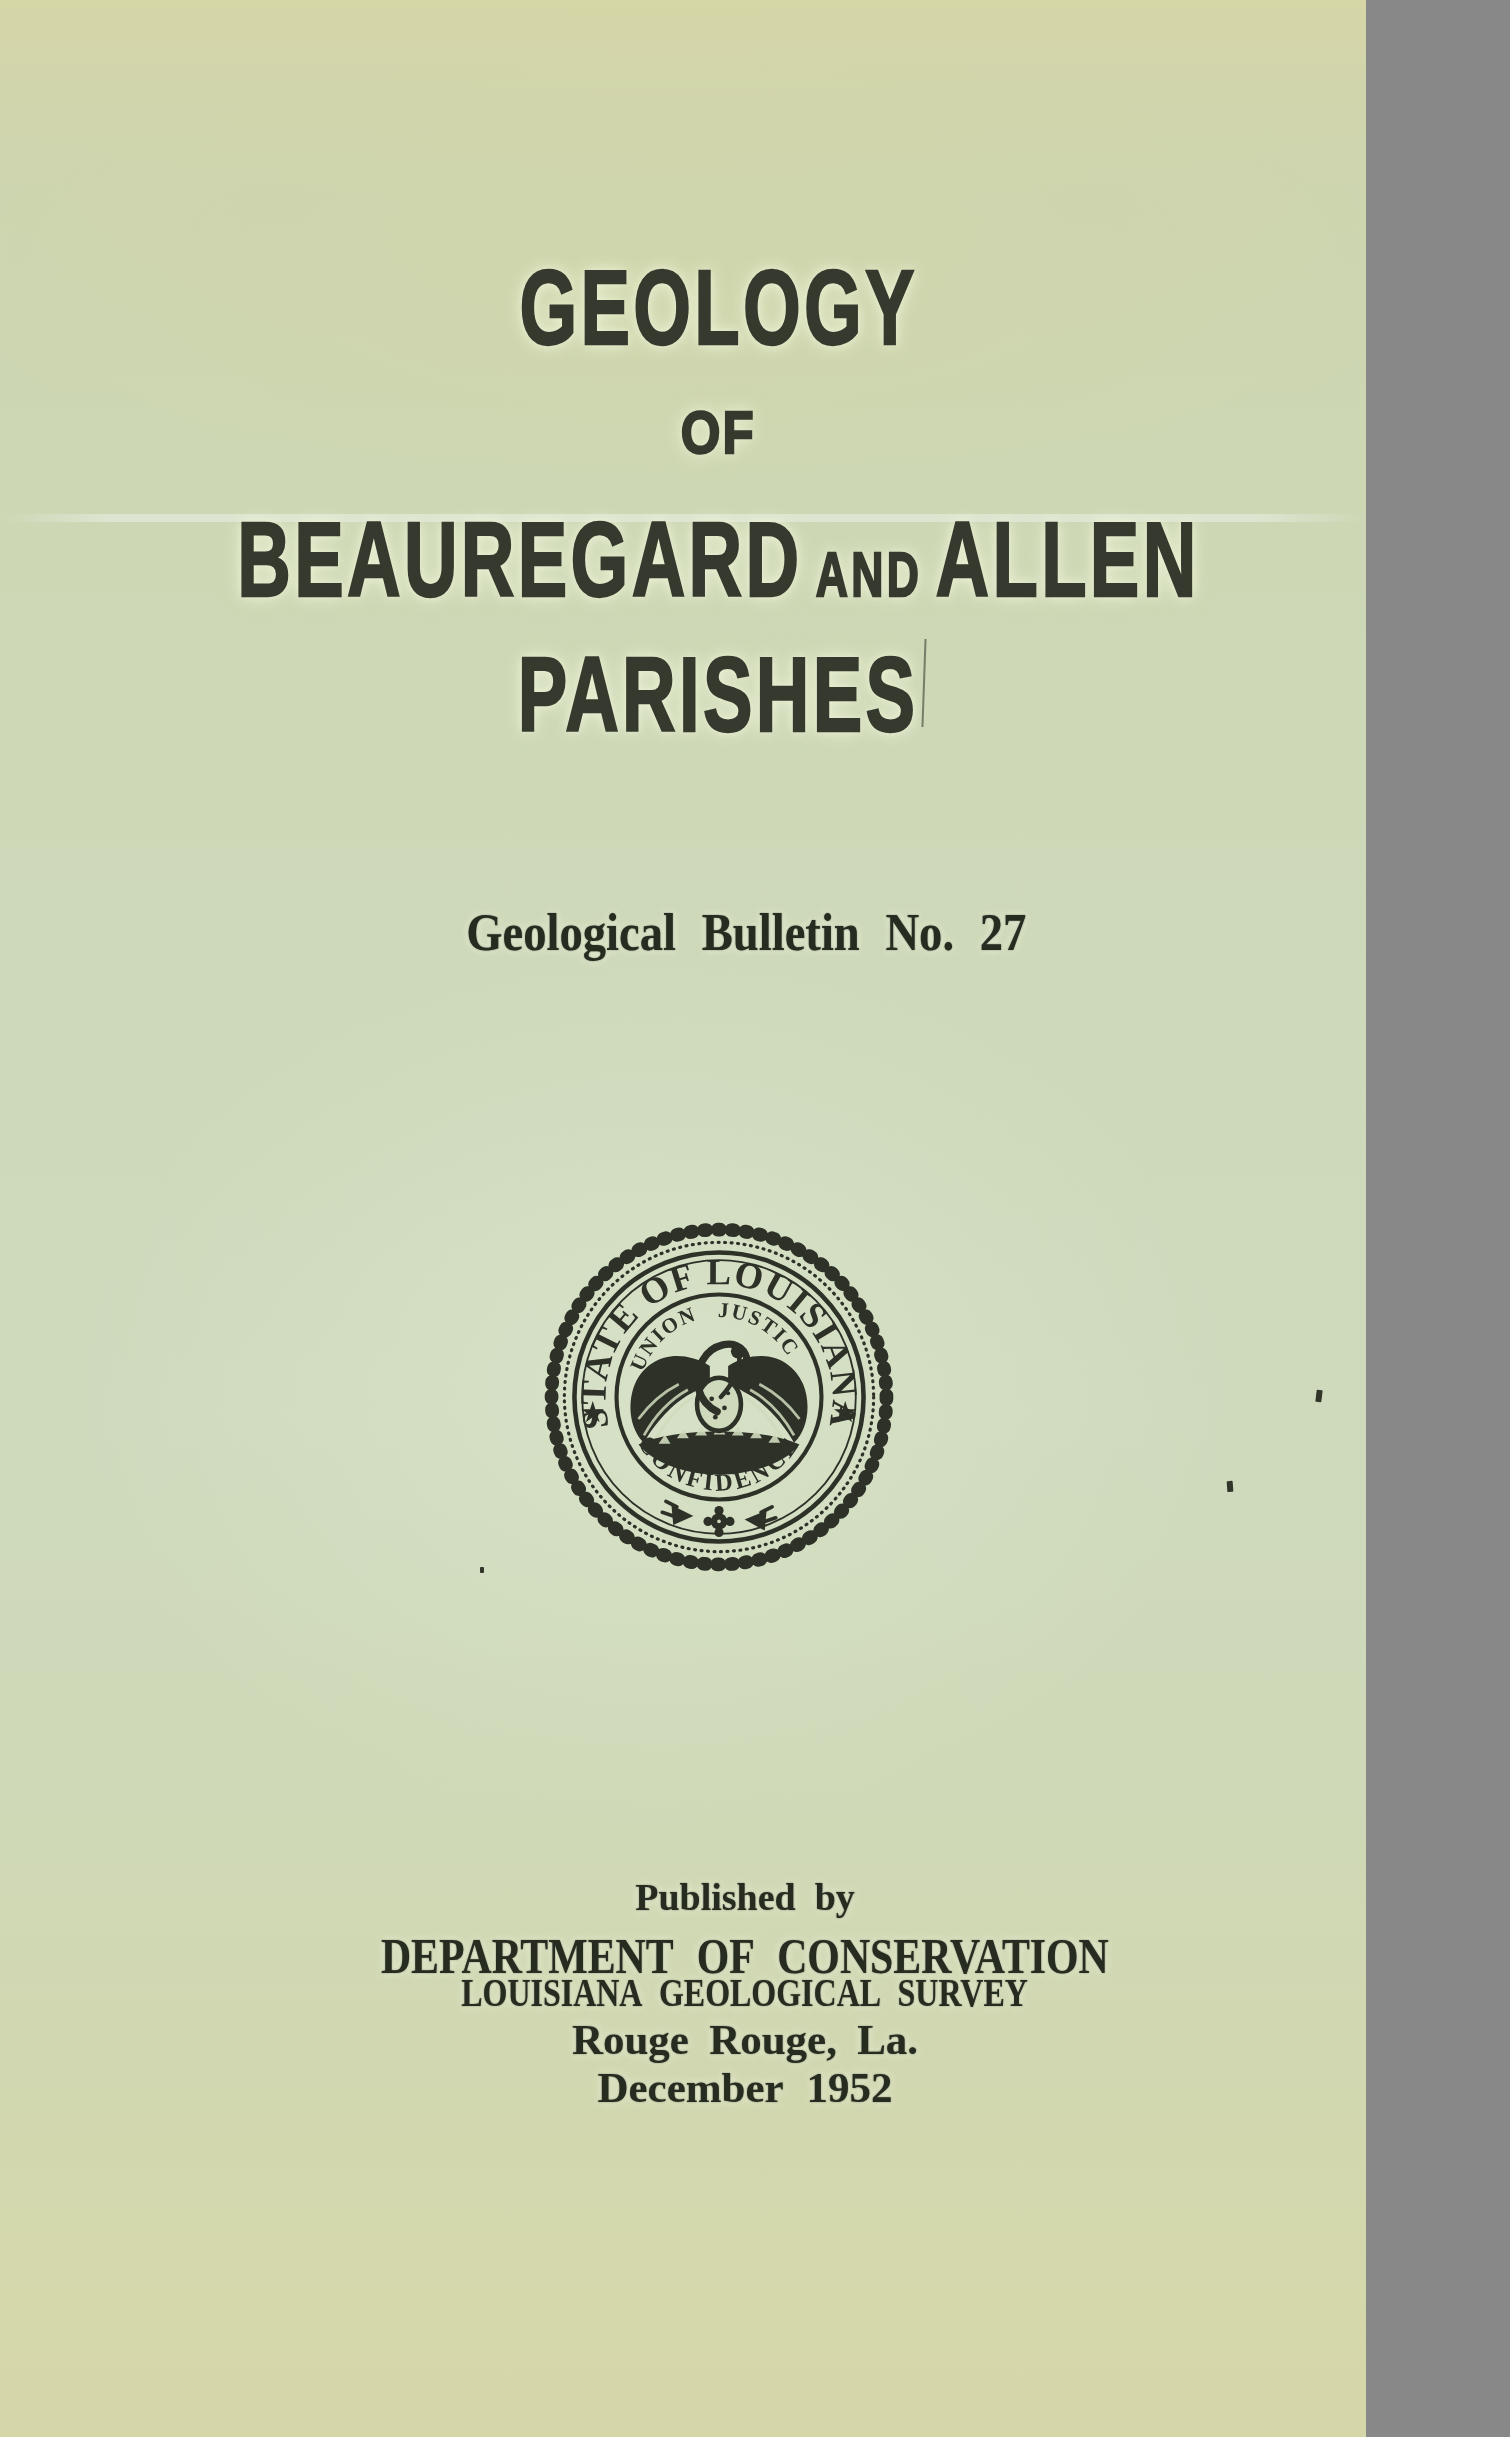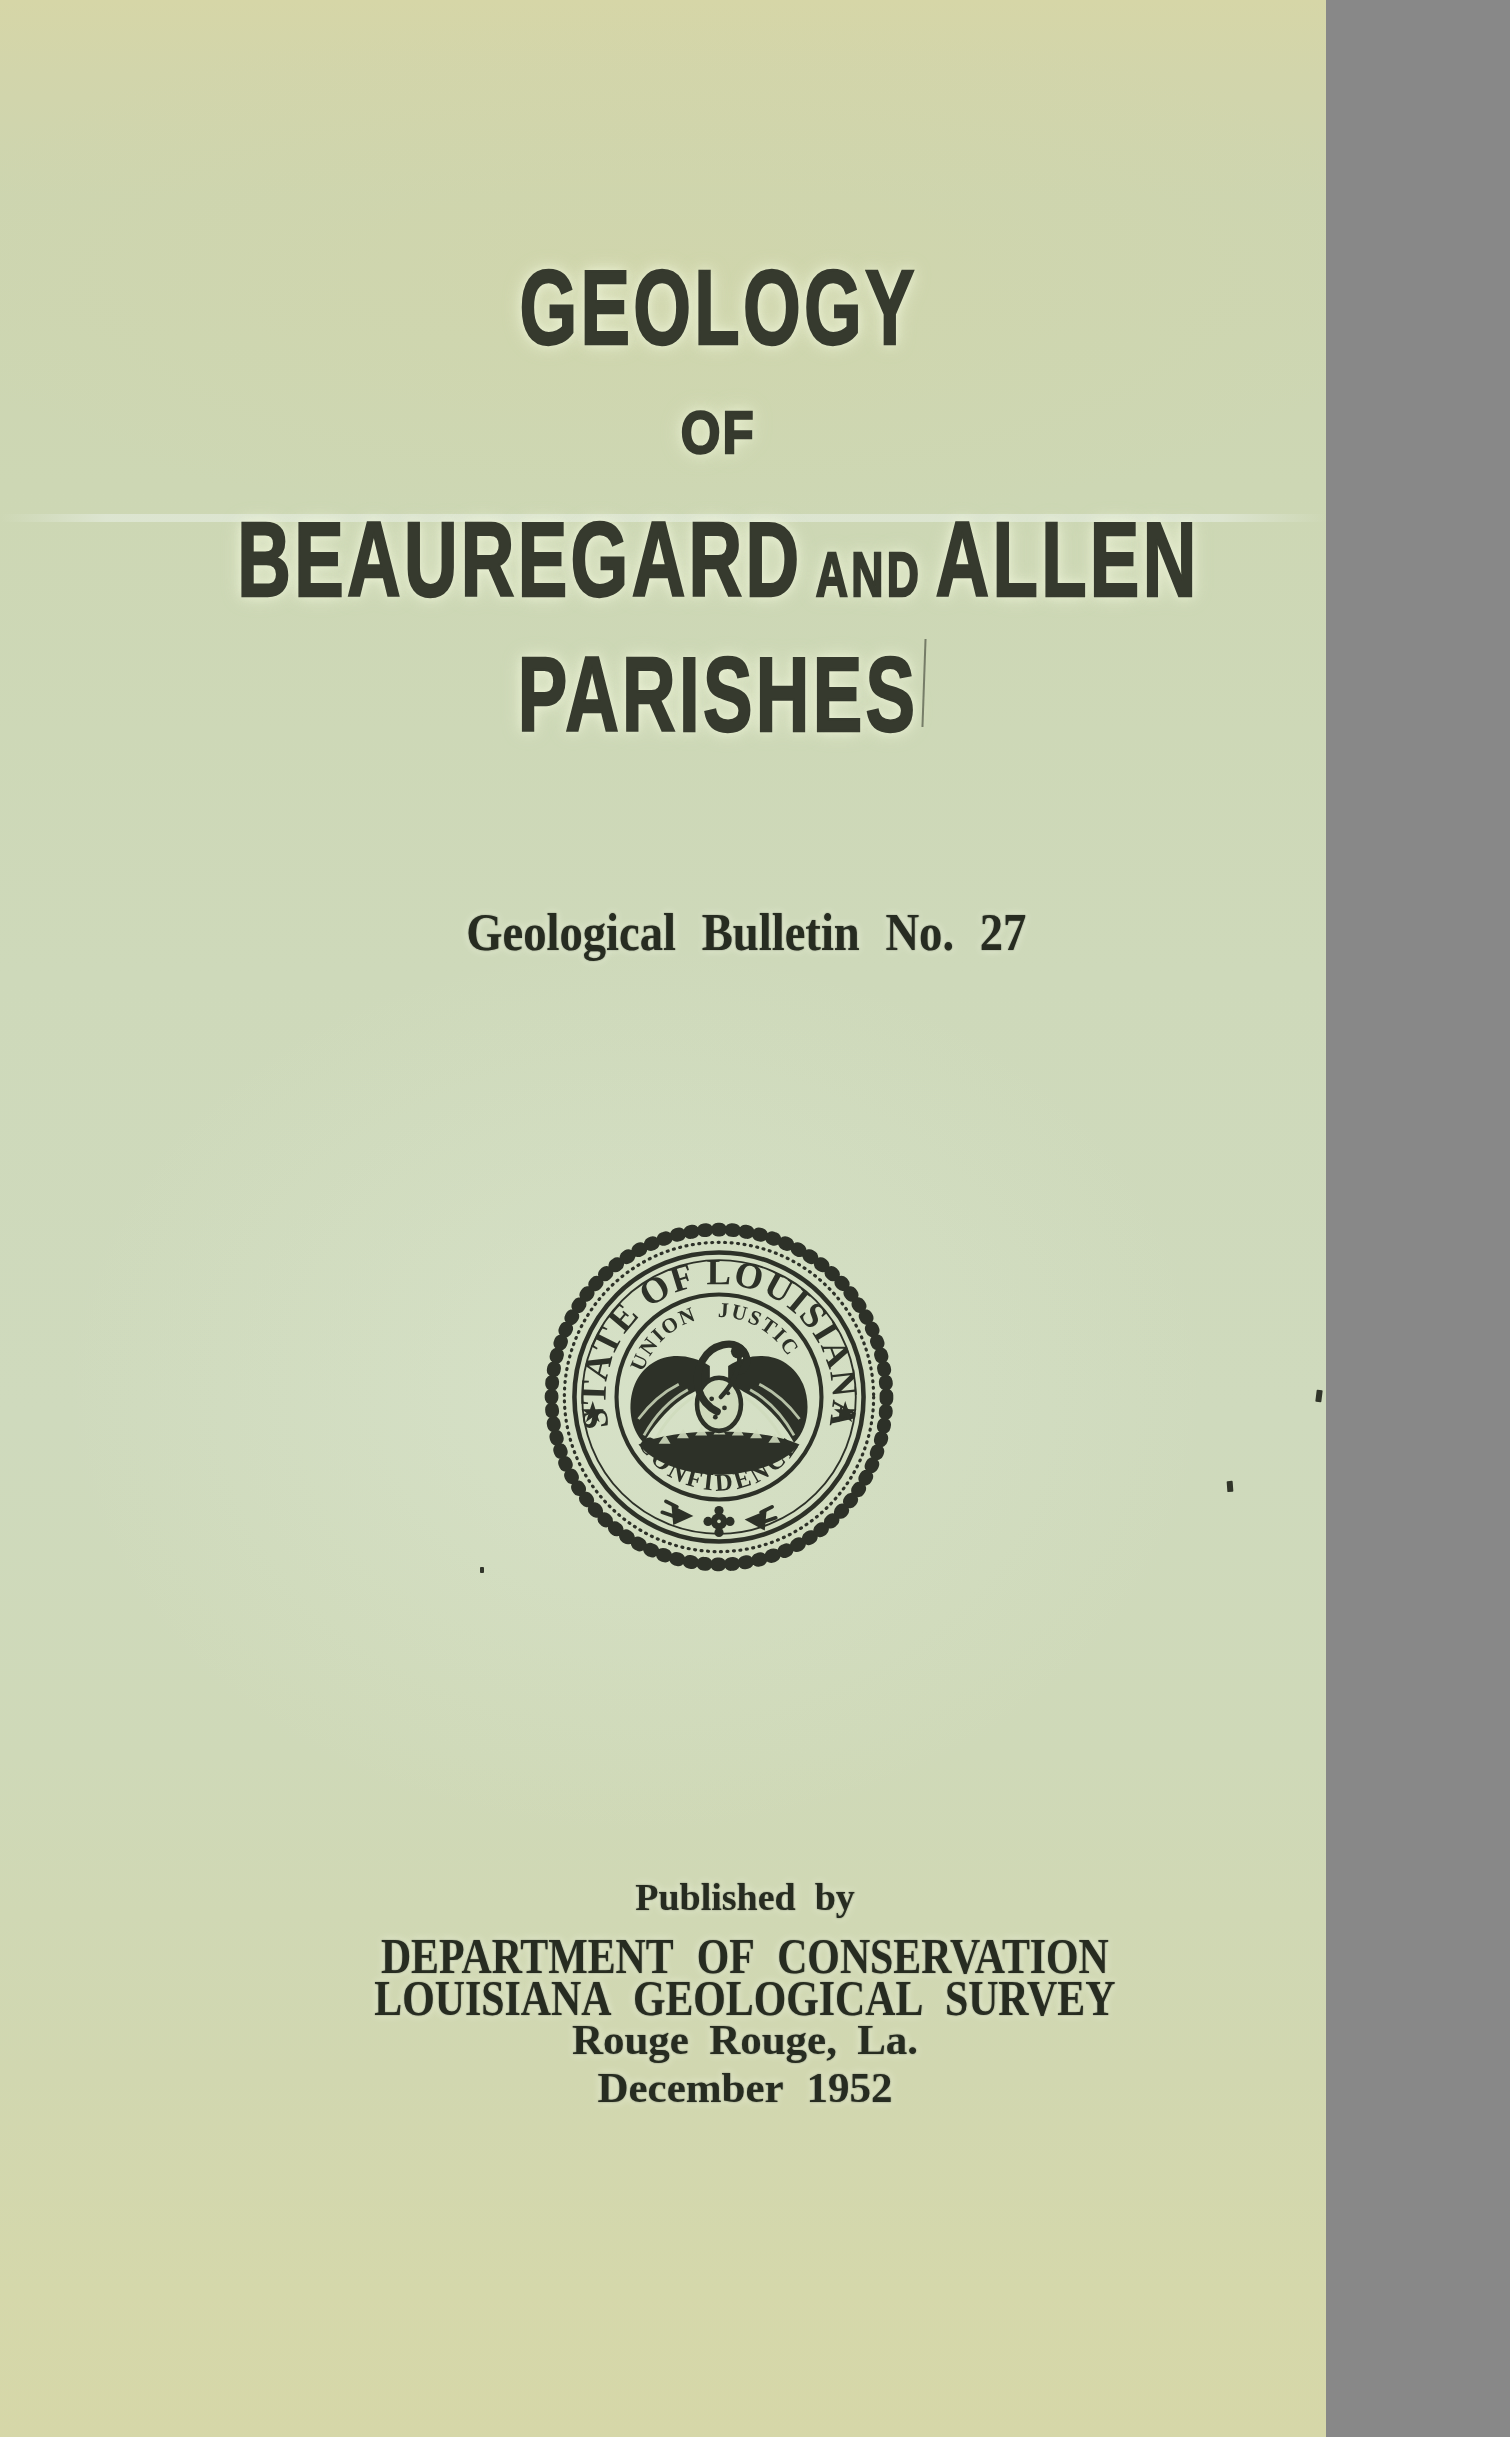--- a/index.html
+++ b/index.html
@@ -6,20 +6,21 @@
   .page {
     position:relative;
     width:1326px; height:2438px;
     overflow:hidden;
     font-family:"Liberation Serif", serif;
     background:
       radial-gradient(824px 641px at 48% 57%, rgba(228,238,218,0.35), rgba(228,238,218,0) 70%),
       radial-gradient(1099px 384px at 50% 11%, rgba(216,214,160,0.28), rgba(216,214,160,0) 70%),
       linear-gradient(180deg, #d6d6a7 0%, #d2d5ab 3%, #cdd5b0 8%, #cdd7b4 20%,
         #ced9ba 40%, #cfdabd 58%, #cfd9b8 72%, #d1d7b0 85%, #d5d8ab 94%, #d6d7a8 100%);
+    padding-left: 40px;
   }
   .scan-band {
     position:absolute; left:0; top:514px; width:100%; height:8.2px;
     background:linear-gradient(90deg, rgba(233,240,231,0) 0%, rgba(233,240,231,.55) 8%,
       rgba(233,240,231,.55) 92%, rgba(233,240,231,0) 100%);
   }
   .row { position:absolute; left:0; width:1437px; text-align:center; white-space:nowrap; }
   .row-imprint { width:1434px; }
 
   .display {
@@ -45,21 +46,21 @@
     color:var(--ink_serif, #272c21);
     line-height:1;
     text-shadow:0 0 1.8px rgba(39,44,33,0.55), 0 0 9.2px rgba(240,245,224,0.9);
     margin-left:28px;
   }
   .cond { display:inline-block; transform:scaleX(0.82); transform-origin:50% 50%; }
   .cond88 { display:inline-block; transform:scaleX(0.88); transform-origin:50% 50%; }
   #r-bulletin { top:906px; font-size:53px; word-spacing:0.30em; }
   #r-published { top:1878px; font-size:38px; word-spacing:0.25em; }
   #r-department { top:1931px; font-size:51px; word-spacing:0.32em; }
-  #r-survey { top:1973px; font-size:51px; word-spacing:0.32em; }
+  #r-survey { top:1973px; font-size:39px; word-spacing:0.32em; }
   #r-city { top:2018px; font-size:43px; word-spacing:0.22em; }
   #r-date { top:2066px; font-size:43px; word-spacing:0.30em; }
 
   .seal-wrap { position:absolute; left:536px; top:1214px; width:366px; height:366px; }
   .seal-ink { stroke:var(--seal_ink, #2d3128); }
   .seal-fill { fill:var(--seal_ink, #2d3128); }
   .seal-text { font-family:"Liberation Serif", serif; font-weight:700; fill:var(--seal_ink,#2d3128); }
 
   .speck { position:absolute; background:#31352a; border-radius:0.9px; }
   #speck-1 { left:1316px; top:1390px; width:5.5px; height:12px; transform:rotate(7deg); }

